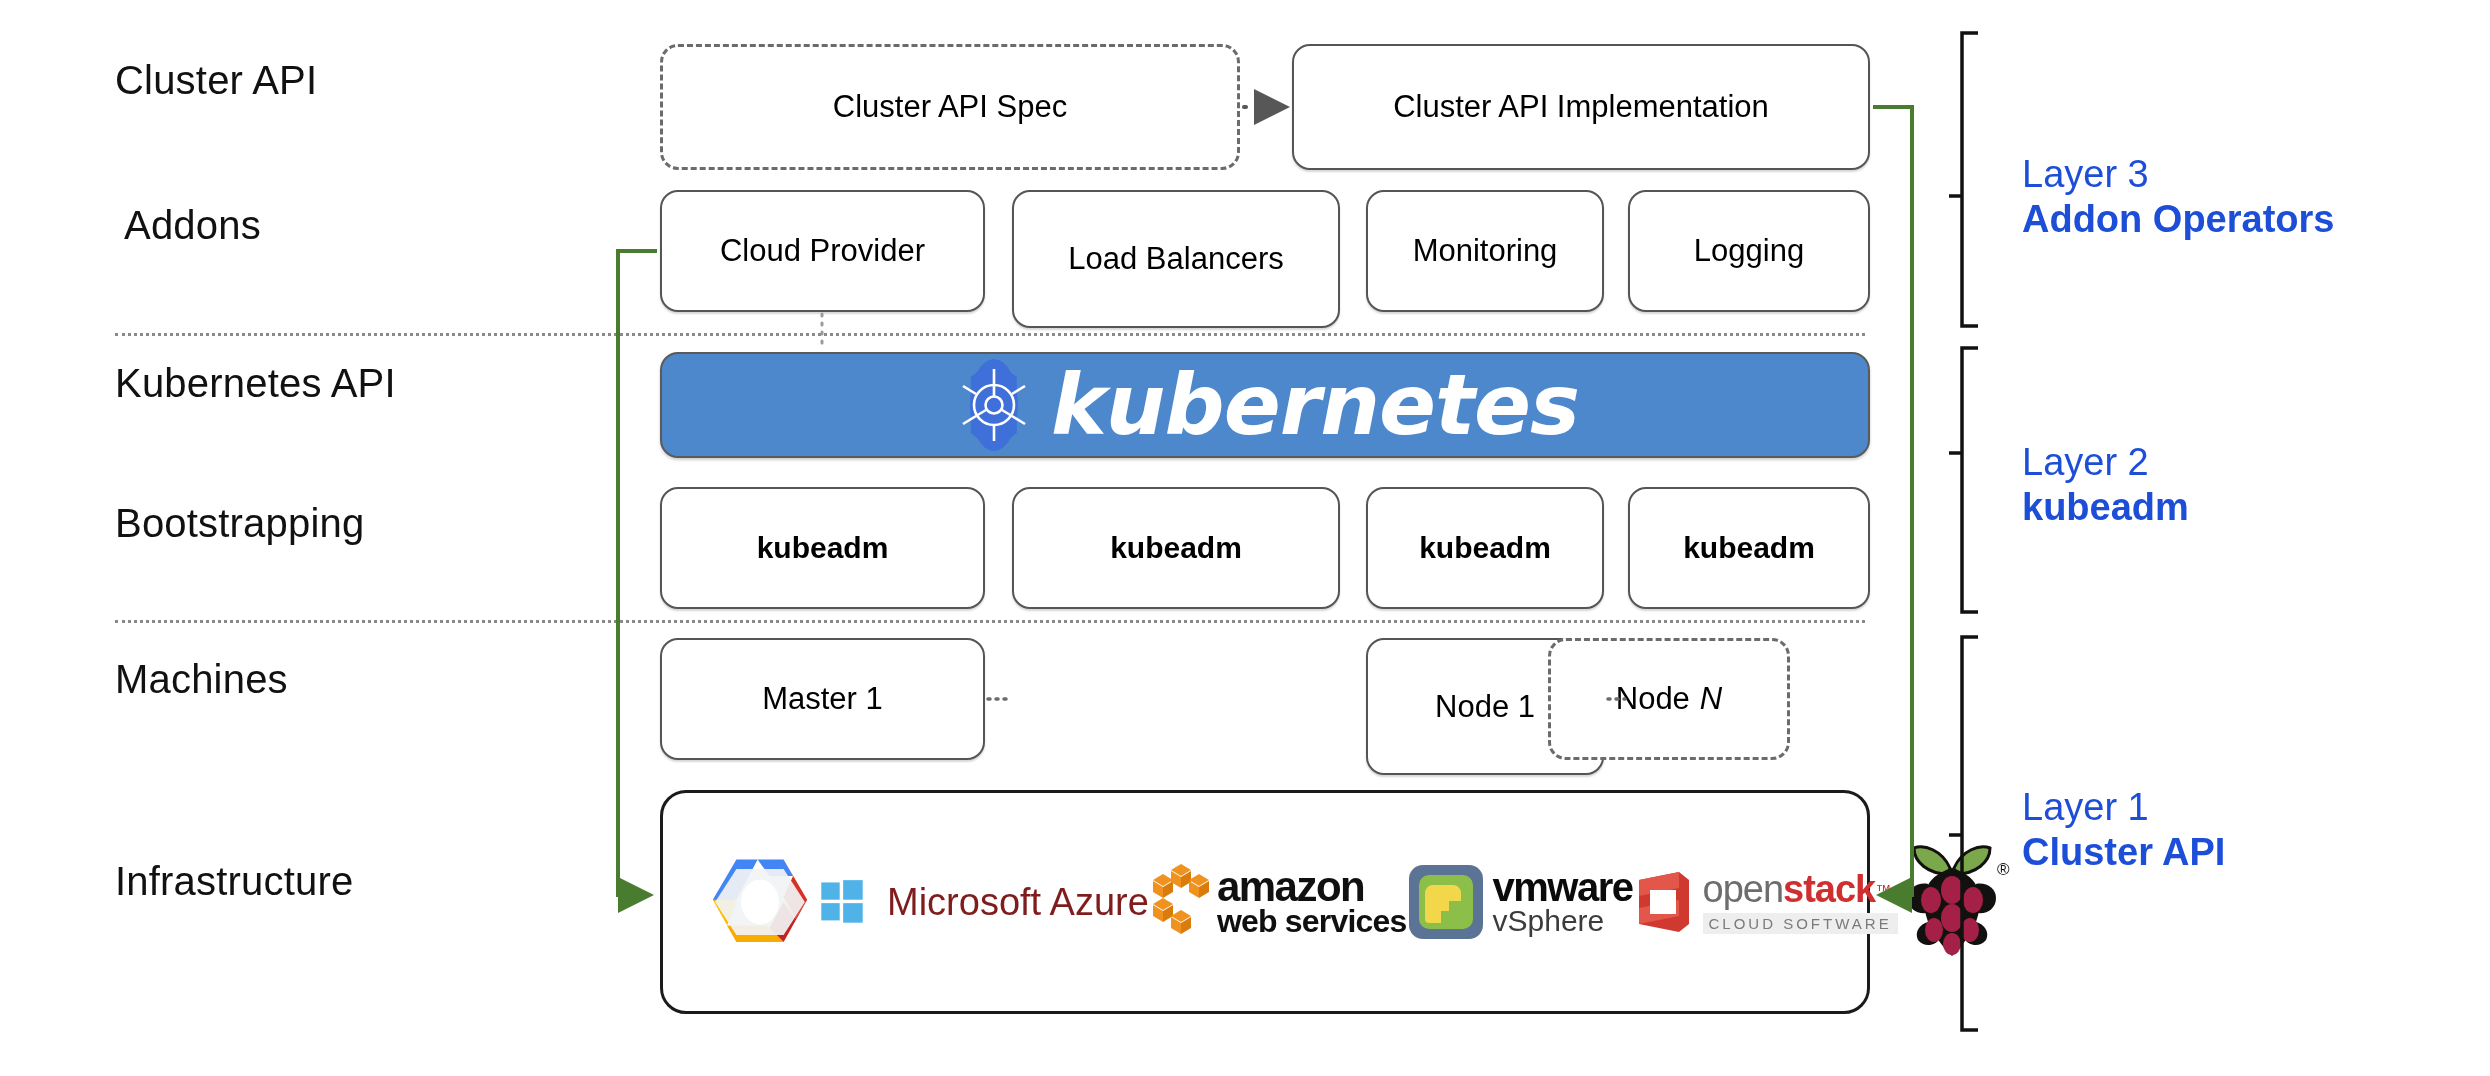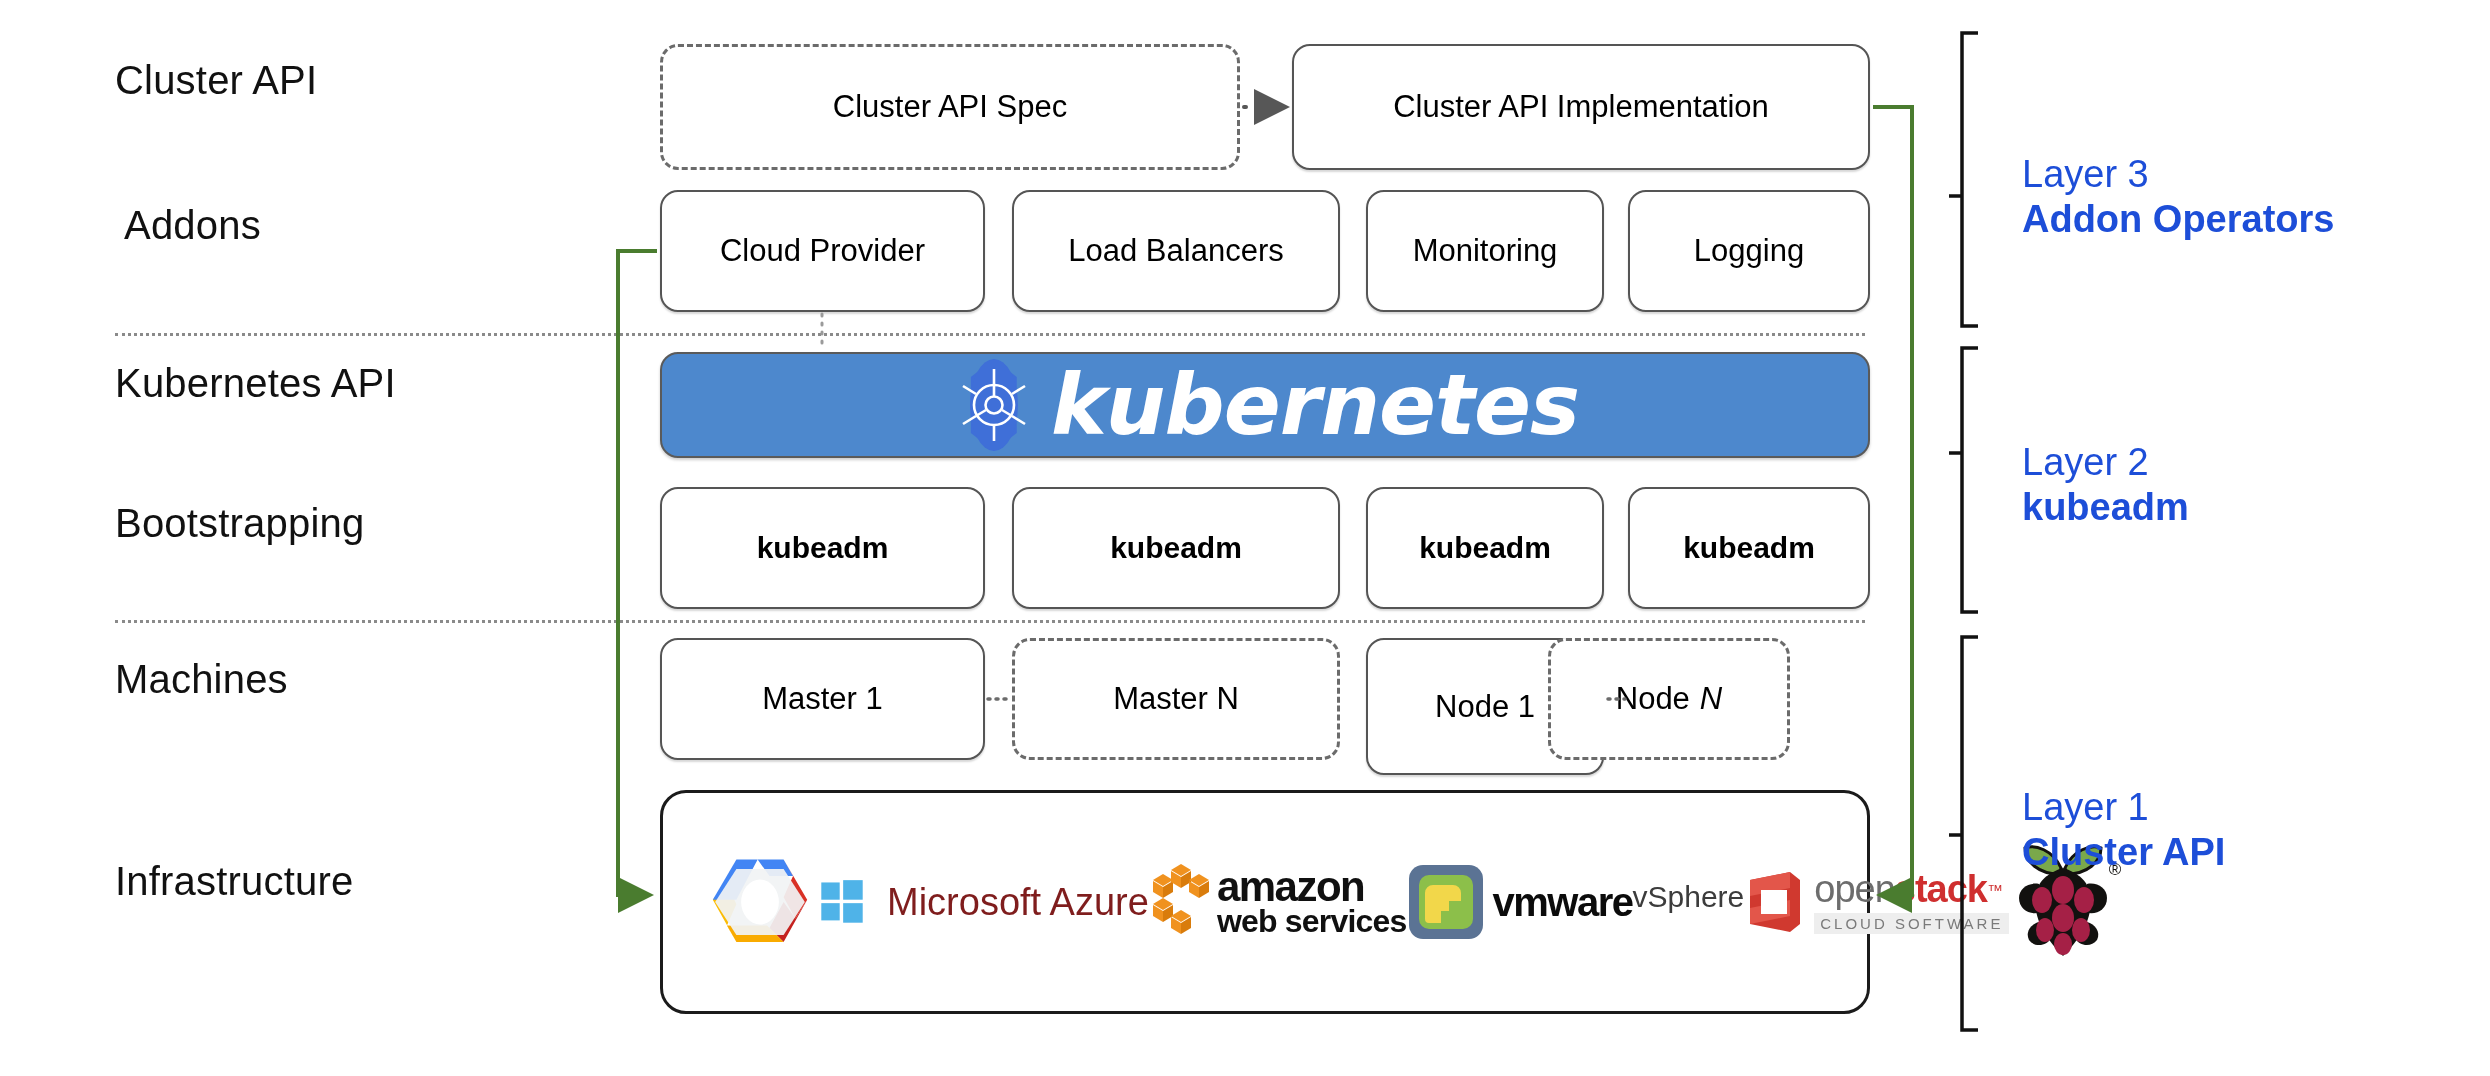--- a/index.html
+++ b/index.html
@@ -142,21 +142,21 @@
   <div class="row-label" style="left:115px; top:861px;">Infrastructure</div>
 
   <div class="hsep" style="left:115px; top:333px; width:1750px;"></div>
   <div class="hsep" style="left:115px; top:620px; width:1750px;"></div>
 
   <div class="node dashed" style="left:660px; top:44px; width:580px; height:126px;">Cluster API Spec</div>
 
   <div class="node solid" style="left:1292px; top:44px; width:578px; height:126px;">Cluster API Implementation</div>
 
   <div class="node solid" style="left:660px; top:190px; width:325px; height:122px;">Cloud Provider</div>
-  <div class="node solid" style="left:1012px; top:190px; width:328px; height:122px;">Load Balancers</div>
+  <div class="node solid" style="left:1012px; top:190px; width:328px; height:138px;">Load Balancers</div>
   <div class="node solid" style="left:1366px; top:190px; width:238px; height:122px;">Monitoring</div>
   <div class="node solid" style="left:1628px; top:190px; width:242px; height:122px;">Logging</div>
 
   <div class="k8s-band" style="left:660px; top:352px; width:1210px; height:106px;font-style:italic;">
     <span style="display:flex;align-items:center;">
       <svg width="86" height="96" viewBox="0 0 86 96" aria-hidden="true">
         <path d="M43 2 L80 20 L80 76 L43 94 L6 76 L6 20 Z" fill="#3f6fd8" transform="rotate(0 43 48) scale(0.62 1) translate(26 0)"></path>
         <ellipse cx="43" cy="48" rx="24" ry="46" fill="#3f6fd8"></ellipse>
         <g stroke="#ffffff" stroke-width="2.6" fill="none">
           <circle cx="43" cy="48" r="20"></circle>
@@ -175,21 +175,20 @@
     </span>
     <span class="k8s-word">kubernetes</span>
   </div>
 
   <div class="node solid bold-label" style="left:660px; top:487px; width:325px; height:122px;">kubeadm</div>
   <div class="node solid bold-label" style="left:1012px; top:487px; width:328px; height:122px;">kubeadm</div>
   <div class="node solid bold-label" style="left:1366px; top:487px; width:238px; height:122px;">kubeadm</div>
   <div class="node solid bold-label" style="left:1628px; top:487px; width:242px; height:122px;">kubeadm</div>
 
   <div class="node solid" style="left:660px; top:638px; width:325px; height:122px;">Master 1</div>
-  <div class="node dashed" style="left:1012px; top:638px; width:328px; height:122px;">Master N</div>
   <div class="node solid" style="left:1366px; top:638px; width:238px; height:137px;">Node 1</div>
   <div class="node dashed" style="left:1548px; top:638px; width:242px; height:122px;">
     <span>Node</span>
     <span style="font-style:italic; margin-left:10px;">N</span>
   </div>
 
   <div class="infra-box" style="left:660px; top:790px; width:1210px; height:224px;">
 
     <span class="logo-slot">
       <svg width="118" height="118" viewBox="0 0 100 100" aria-hidden="true">
@@ -240,21 +239,21 @@
         <span style="font-family:'Liberation Sans',sans-serif; font-size:32px; font-weight:bold; color:#101010; letter-spacing:-0.8px;">web services</span>
       </span>
     </span>
 
     <span class="logo-slot" style="gap:8px;">
       <svg width="78" height="78" viewBox="0 0 78 78" aria-hidden="true">
         <rect x="2" y="2" width="74" height="74" rx="14" fill="#5b7394"></rect>
         <rect x="12" y="12" width="54" height="54" rx="10" fill="#8cbf4a"></rect>
         <path d="M26 22 h20 a8 8 0 0 1 8 8 v8 h-12 v10 h-8 v12 h-12 a4 4 0 0 1 -4 -4 v-26 a8 8 0 0 1 8 -8 Z" fill="#f2d74a"></path>
       </svg>
-      <span style="display:flex; line-height:0.96;">
+      <span style="display:flex; flex-direction:column; line-height:0.96;">
         <span style="font-family:'Liberation Sans',sans-serif; font-size:40px; font-weight:bold; color:#0b0b0b; letter-spacing:-1.5px;">vmware</span>
         <span style="font-family:'Liberation Sans',sans-serif; font-size:30px; color:#3c3c3c;">vSphere</span>
       </span>
     </span>
 
     <span class="logo-slot" style="gap:8px;">
       <svg width="62" height="72" viewBox="0 0 62 72" aria-hidden="true">
         <path d="M6 14 L46 6 L56 14 L56 58 L46 66 L6 58 Z" fill="#d0392f"></path>
         <path d="M6 14 L46 6 L46 22 L6 30 Z" fill="#e3564a"></path>
         <path d="M6 42 L46 34 L46 50 L6 58 Z" fill="#e3564a"></path>

